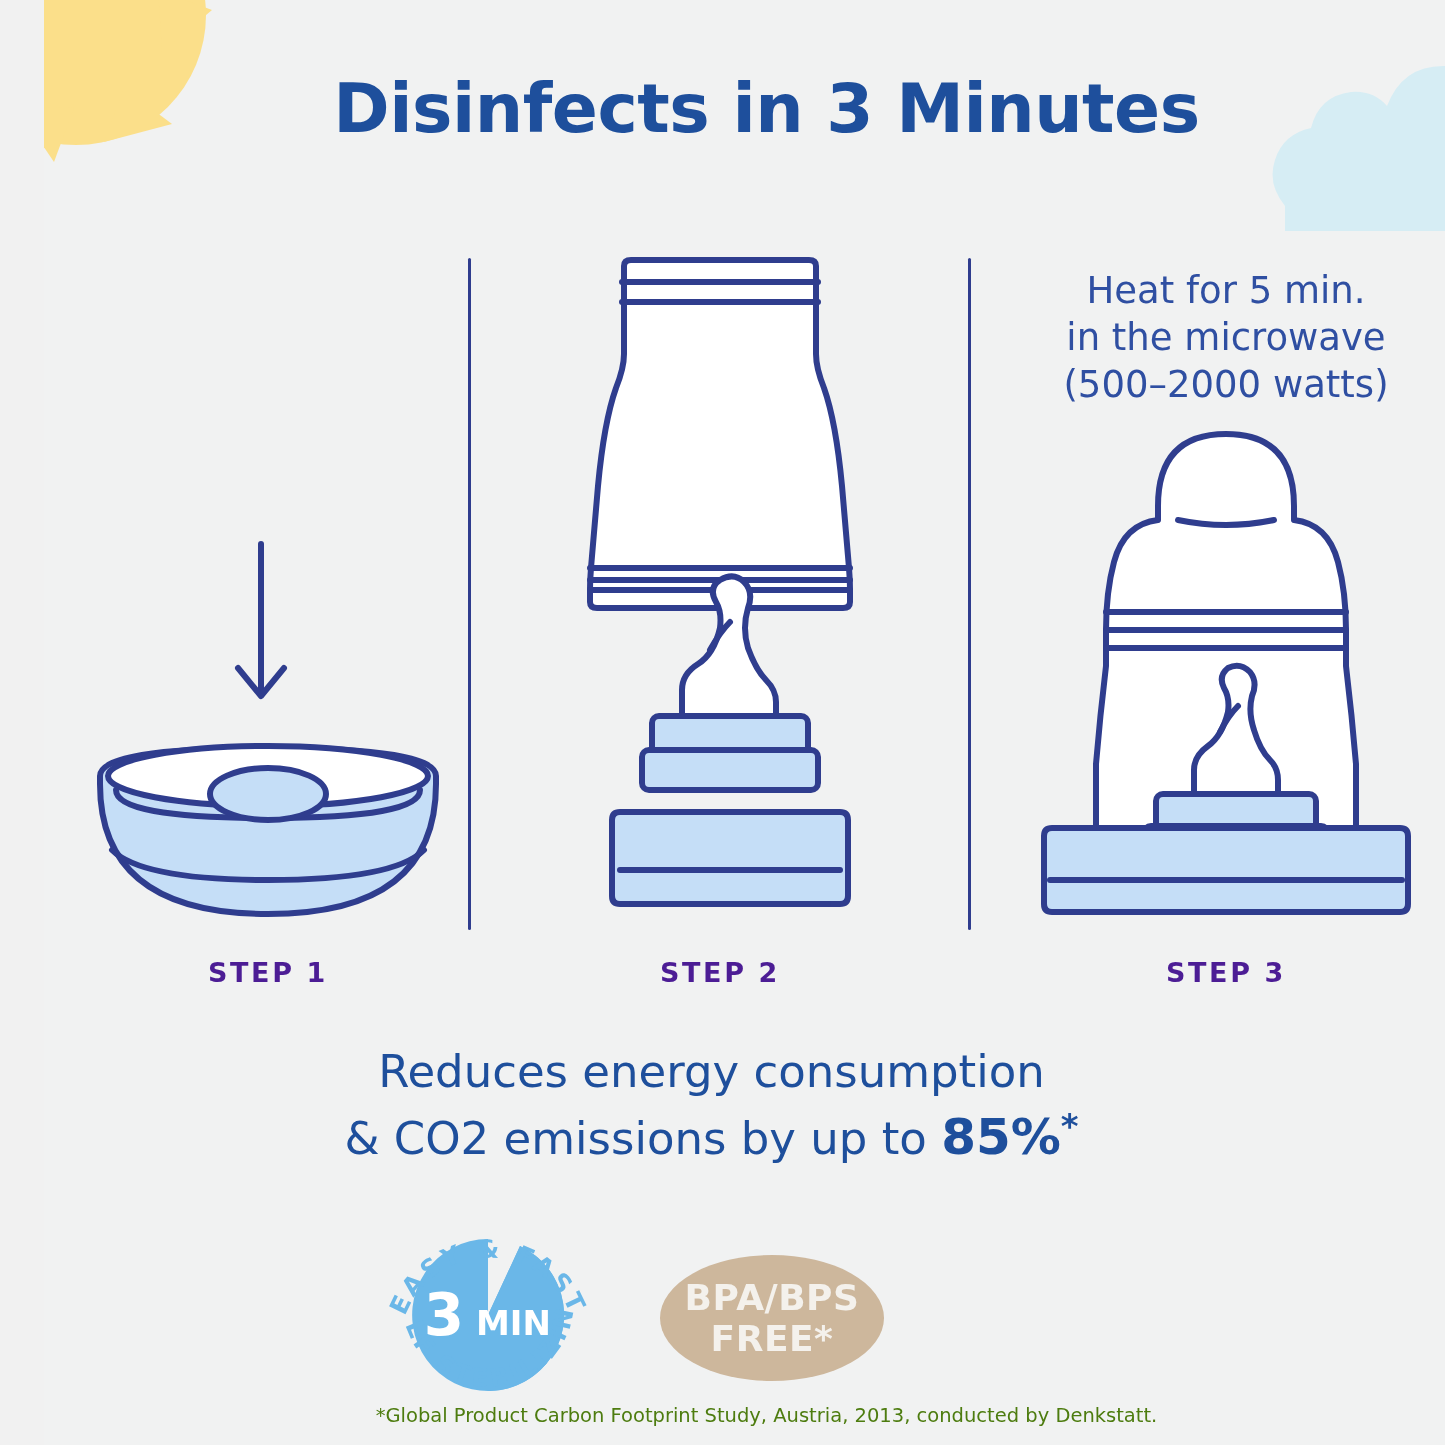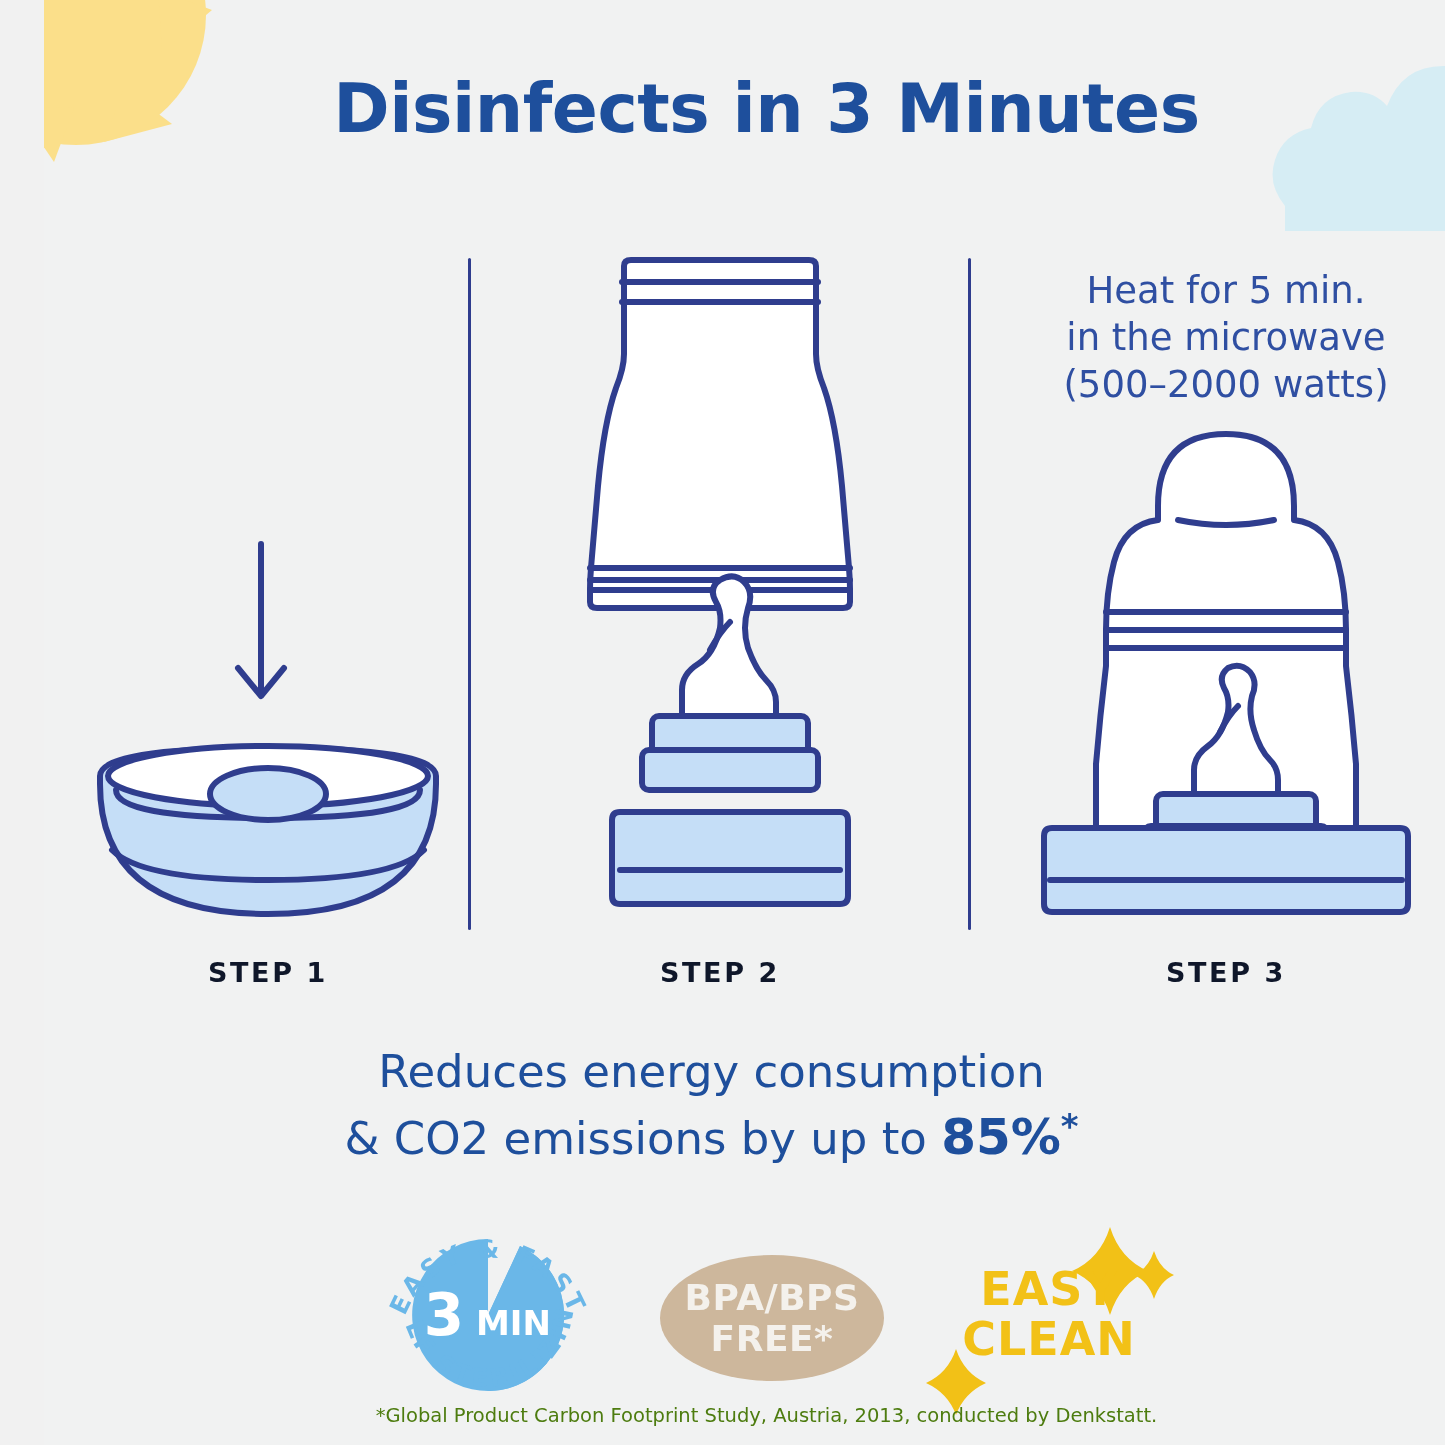--- a/index.html
+++ b/index.html
@@ -79,21 +79,21 @@
     font-weight: 400;
   }
   .caption.left-cap  { top: 132px; }
   .caption.right-cap { top: 18px; }
 
   .step-label {
     position: absolute;
     bottom: -38px;
     width: 100%;
     text-align: center;
-    color: #0f172a;
+    color: #4c1d95;
     font-size: 27px;
     font-weight: 700;
     letter-spacing: 2.6px;
   }
 
   .art {
     position: absolute;
     left: 0;
     width: 100%;
   }
@@ -327,27 +327,16 @@
     </svg>
 
     <div class="badge-bpa">
       <div class="bpa-ellipse"></div>
       <div class="bpa-text">
         <span>BPA/BPS</span>
         <span>FREE*</span>
       </div>
     </div>
 
-    <div class="badge-clean">
-      <svg viewBox="0 0 250 196" style="position:absolute;inset:0;width:100%;height:100%">
-        <path d="M186 6 Q196 38 224 50 Q196 62 186 94 Q176 62 148 50 Q176 38 186 6 Z" fill="#f2c117"></path>
-        <path d="M230 30 Q236 48 250 54 Q236 60 230 78 Q224 60 210 54 Q224 48 230 30 Z" fill="#f2c117"></path>
-        <path d="M32 128 Q40 152 62 162 Q40 172 32 194 Q24 172 2 162 Q24 152 32 128 Z" fill="#f2c117"></path>
-      </svg>
-      <div class="clean-text">
-        <div>EASY</div>
-        <div>CLEAN</div>
-      </div>
-    </div>
   </div>
 
   <div class="footnote">*Global Product Carbon Footprint Study, Austria, 2013, conducted by Denkstatt.</div>
 </div>
 
 </body></html>

